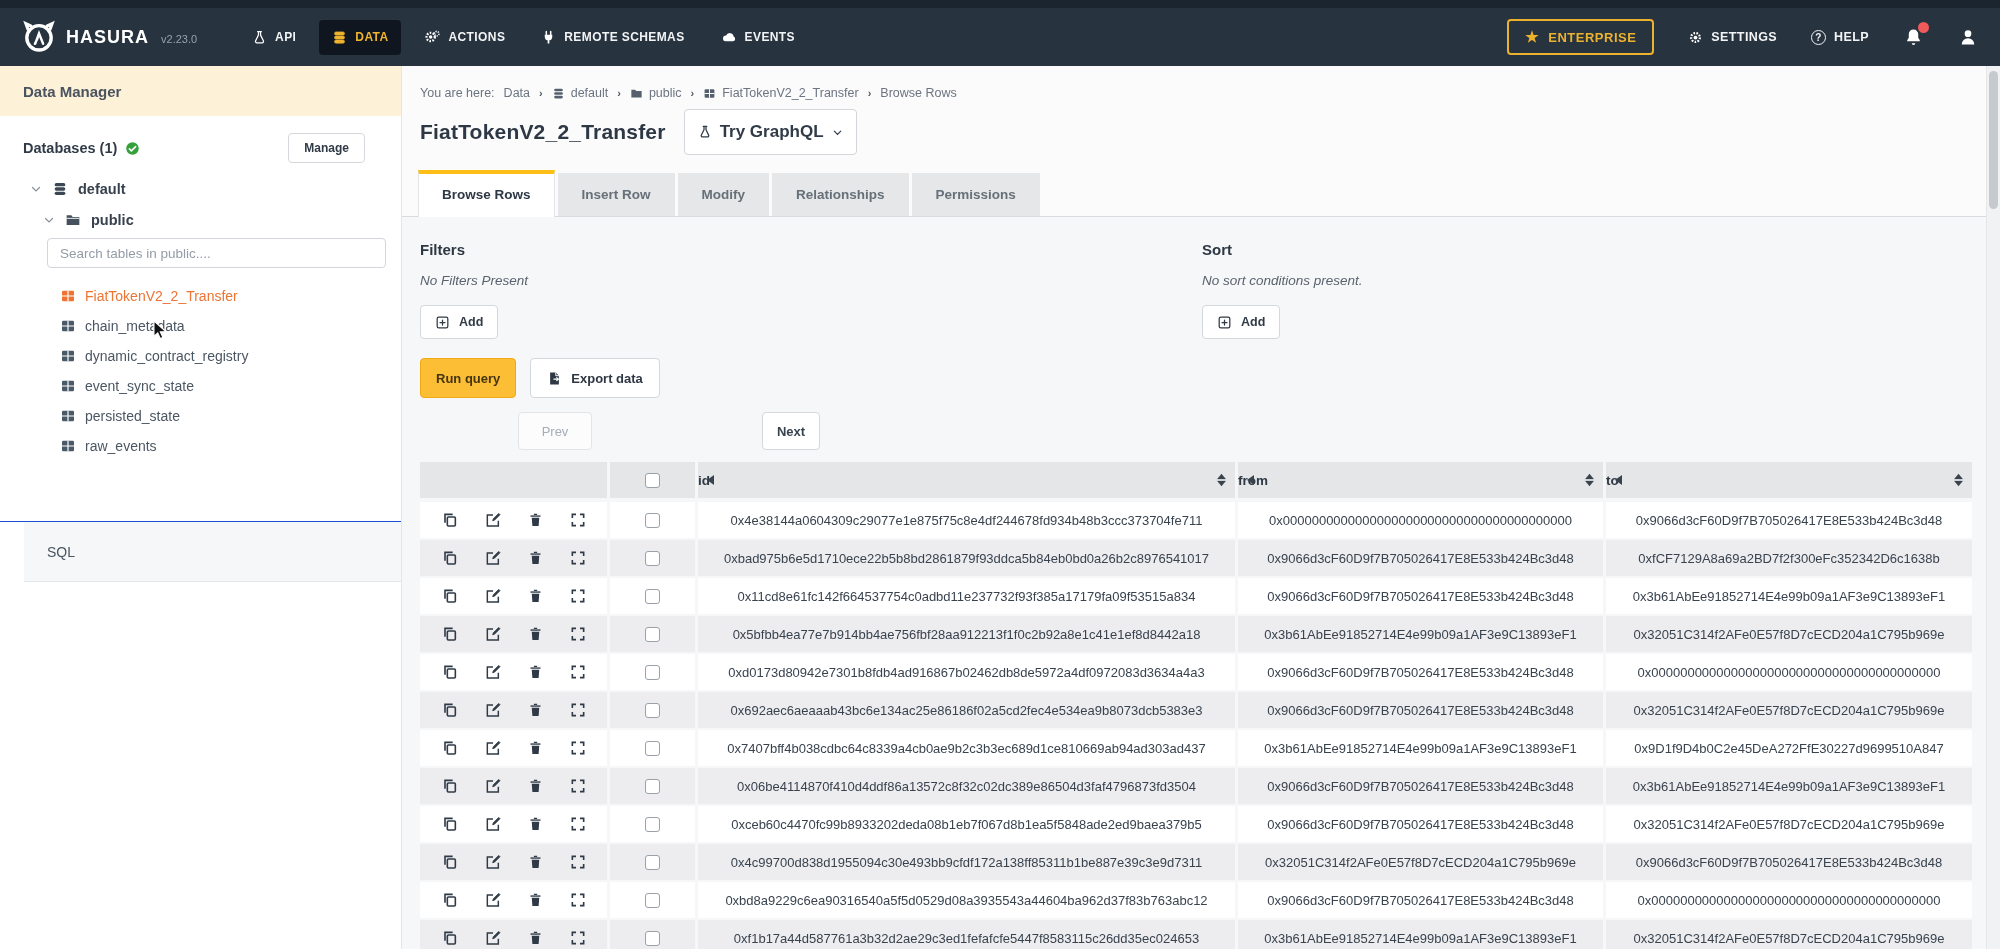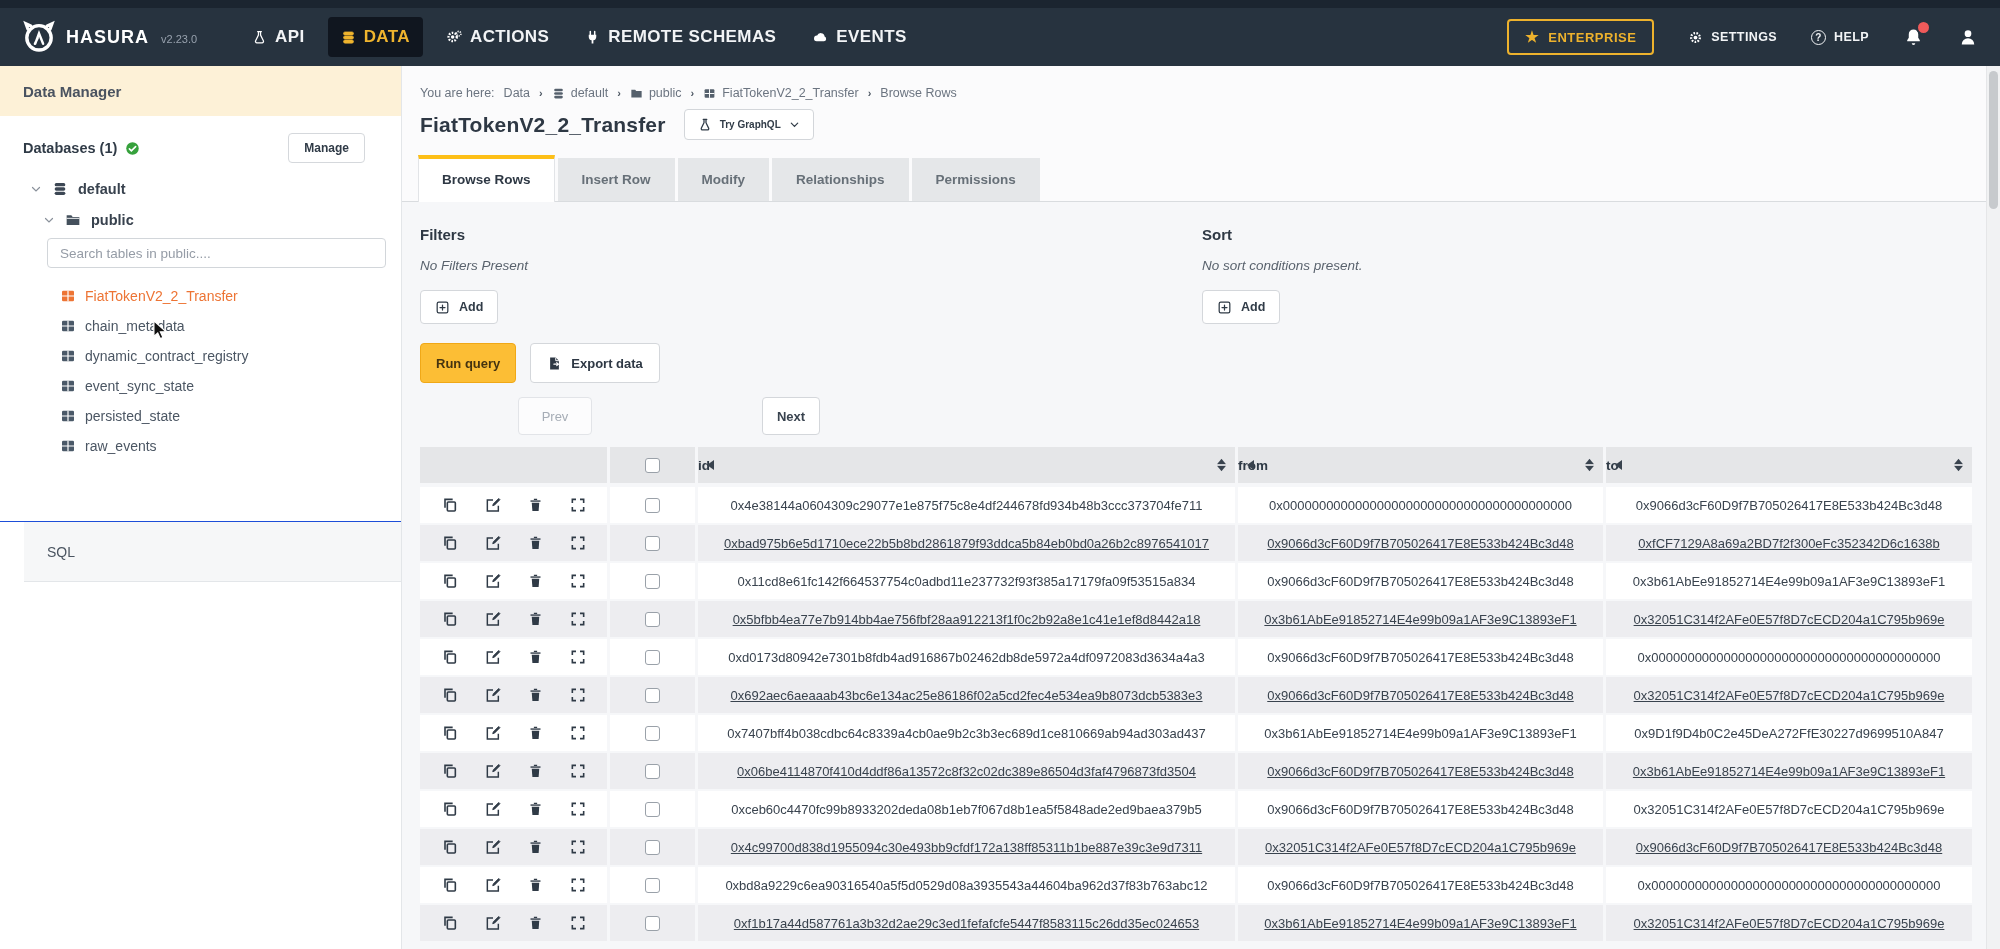--- a/index.html
+++ b/index.html
@@ -7,21 +7,21 @@
   body { font-family:"Liberation Sans", sans-serif; }
   .app { position:relative; width:2000px; height:949px; background:#fbfbfc; overflow:hidden; }
 
   
   .topstrip { height:8px; background:#1b2530; }
   .nav { height:58px; background:#27333f; display:flex; align-items:center; padding:0 22px; }
   .brand { display:flex; align-items:center; gap:10px; }
   .brand-name { color:#fff; font-weight:bold; font-size:18px; letter-spacing:1px; }
   .brand-ver { color:#97a1ad; font-size:11px; margin-left:2px; position:relative; top:2px; }
   .nav-items { display:flex; align-items:center; margin-left:42px; gap:10px; }
-  .nav-item { display:flex; align-items:center; gap:8px; color:#f2f4f6; font-size:17px; font-weight:bold; letter-spacing:.4px; padding:10px 13px; border-radius:4px; cursor:pointer; }
+  .nav-item { display:flex; align-items:center; gap:8px; color:#f2f4f6; font-size:12px; font-weight:bold; letter-spacing:.4px; padding:10px 13px; border-radius:4px; cursor:pointer; }
   .nav-item.active { background:#10161f; color:#efb42e; }
   .nav-item.active svg path, .nav-item.active svg rect, .nav-item.active svg circle, .nav-item.active svg ellipse { fill:#efb42e; stroke:#efb42e; }
   .nav-right { margin-left:auto; display:flex; align-items:center; gap:34px; }
   .ent-btn { display:flex; align-items:center; gap:9px; border:2px solid #edb22d; border-radius:4px; padding:7px 16px; color:#edb22d; font-size:13px; font-weight:bold; letter-spacing:.5px; background:transparent; cursor:pointer; }
   .ent-star { font-size:15px; color:#edb22d; }
   .nav-util { display:flex; align-items:center; gap:8px; color:#f2f4f6; font-size:12.5px; font-weight:bold; letter-spacing:.4px; cursor:pointer; }
   .help-q { width:15px; height:15px; border:1.6px solid #f2f4f6; border-radius:50%; display:flex; align-items:center; justify-content:center; font-size:10px; font-weight:bold; }
   .bell-wrap { position:relative; cursor:pointer; }
   .badge { position:absolute; top:-7px; right:-7px; width:15px; height:15px; background:#ef5a5a; border-radius:50%; border:2px solid #27333f; }
 
@@ -48,21 +48,21 @@
   .sql-section { margin-top:60px; border-top:1px solid #1d4ed8;padding-left:24px; }
   .sql-band { height:60px; background:#f6f7f8; border-bottom:1px solid #e3e6e9; display:flex; align-items:center; padding-left:23px; font-size:14px; color:#4a5460; cursor:pointer; }
 
   
   .main { flex:1; display:flex; flex-direction:column; min-width:0; background:#fbfbfc; }
   .crumbs { display:flex; align-items:center; gap:9px; padding:20px 0 0 18px; font-size:12.5px; color:#6b7480; white-space:nowrap; }
   .crumb { display:flex; align-items:center; gap:6px; cursor:pointer; }
   .crumb-sep { color:#4d5763; font-weight:bold; font-size:11px; }
   .title-row { display:flex; align-items:center; padding-left:18px; margin-top:9px; }
   .page-title { font-size:21px; font-weight:bold; color:#2e3844; letter-spacing:.2px; }
-  .trygql-btn { display:flex; align-items:center; gap:8px; margin-left:18px; height:31px; padding:0 13px; background:#fff; border:1px solid #d3d6da; border-radius:4px; font-size:10px; font-weight:bold; color:#303b47; cursor:pointer; font-family:inherit; }
+  .trygql-btn { display:flex; align-items:center; gap:8px; margin-left:18px; height:46px; padding:0 13px; background:#fff; border:1px solid #d3d6da; border-radius:4px; font-size:17px; font-weight:bold; color:#303b47; cursor:pointer; font-family:inherit; }
   .tabs { display:flex; align-items:flex-end; gap:3px; margin-top:15px; padding-left:16px; border-bottom:1px solid #d9dcdf; }
   .tab { background:#e5e7e9; padding:14px 24px; font-size:13.5px; font-weight:bold; color:#677078; cursor:pointer; white-space:nowrap; }
   .tab.active { background:#fff; color:#2e3844; border-top:4px solid #fdbf17; border-left:1px solid #e2e4e7; border-right:1px solid #e2e4e7; padding:13px 23px 15px; margin-bottom:-1px; }
 
   .content { flex:1; background:#f6f7f9; padding-left:18px; overflow:hidden; }
   .fs-row { display:flex; padding-top:24px; }
   .filters-col { width:782px; }
   .sort-col { flex:1; }
   .fs-heading { font-size:15px; font-weight:bold; color:#2e3844; }
   .fs-empty { font-size:13.5px; font-style:italic; color:#59626d; margin-top:15px; }
@@ -82,21 +82,21 @@
   .g-head > div { background:#e5e6e8; border-right:3px solid #f6f7f9; }
   .g-head > div:last-child { border-right:none; }
   .hc { position:relative; display:flex; align-items:center; justify-content:flex-start; font-size:13.5px; font-weight:bold; color:#2f3a46; }
   .hc .caret-l { position:absolute; left:9px; top:50%; transform:translateY(-50%); display:flex; cursor:pointer; }
   .hc .sorter  { position:absolute; right:9px; top:50%; transform:translateY(-50%); display:flex; flex-direction:column; gap:1px; cursor:pointer; }
   .c-actions { width:190px; } .c-check { width:88px; display:flex; align-items:center; justify-content:center; }
   .c-id { width:540px; } .c-from { width:368px; } .c-to { width:366px; }
   .g-row { display:flex; height:36px; margin-bottom:2px; }
   .g-row > div { display:flex; align-items:center; justify-content:center; border-right:3px solid #f6f7f9; font-size:13px; color:#39434e; white-space:nowrap; overflow:hidden; background:#fff; }
   .g-row > div:last-child { border-right:none; }
-  .g-row.alt > div { background:#ededf0;text-decoration:underline; }
+  .g-row.alt > div { background:#ededf0; }
   .acts { gap:27px; }
   .act-ic { display:flex; cursor:pointer; }
   .cbx { width:15px; height:15px; border:1.5px solid #9aa1a9; border-radius:3px; background:#fff; cursor:pointer; }
 
   
   .scrollbar { position:absolute; right:0; top:66px; bottom:0; width:14px; background:#f1f2f3; border-left:1px solid #e5e6e8; }
   .scroll-thumb { position:absolute; left:2px; right:2px; top:5px; height:138px; background:#c7cacd; border-radius:7px; }
 
   
   .cursor { position:absolute; left:152px; top:320px; z-index:60; pointer-events:none; }

